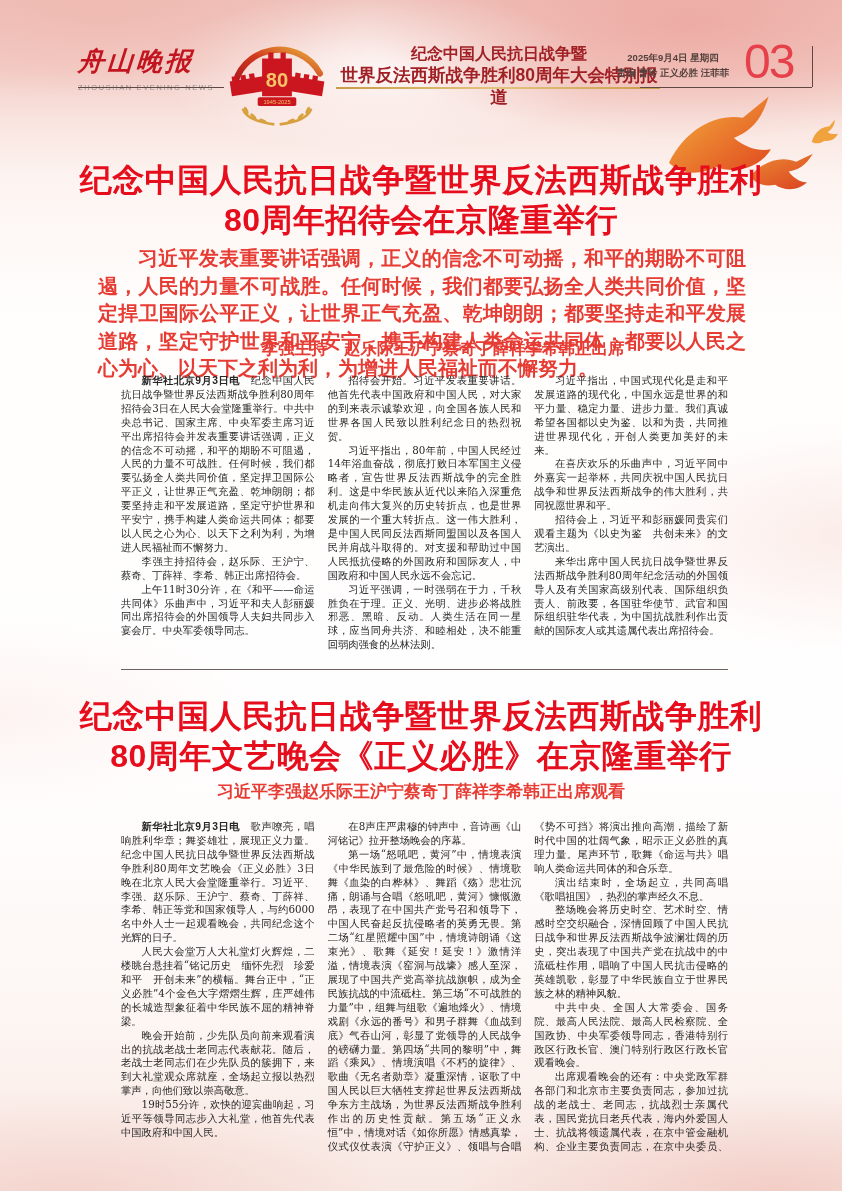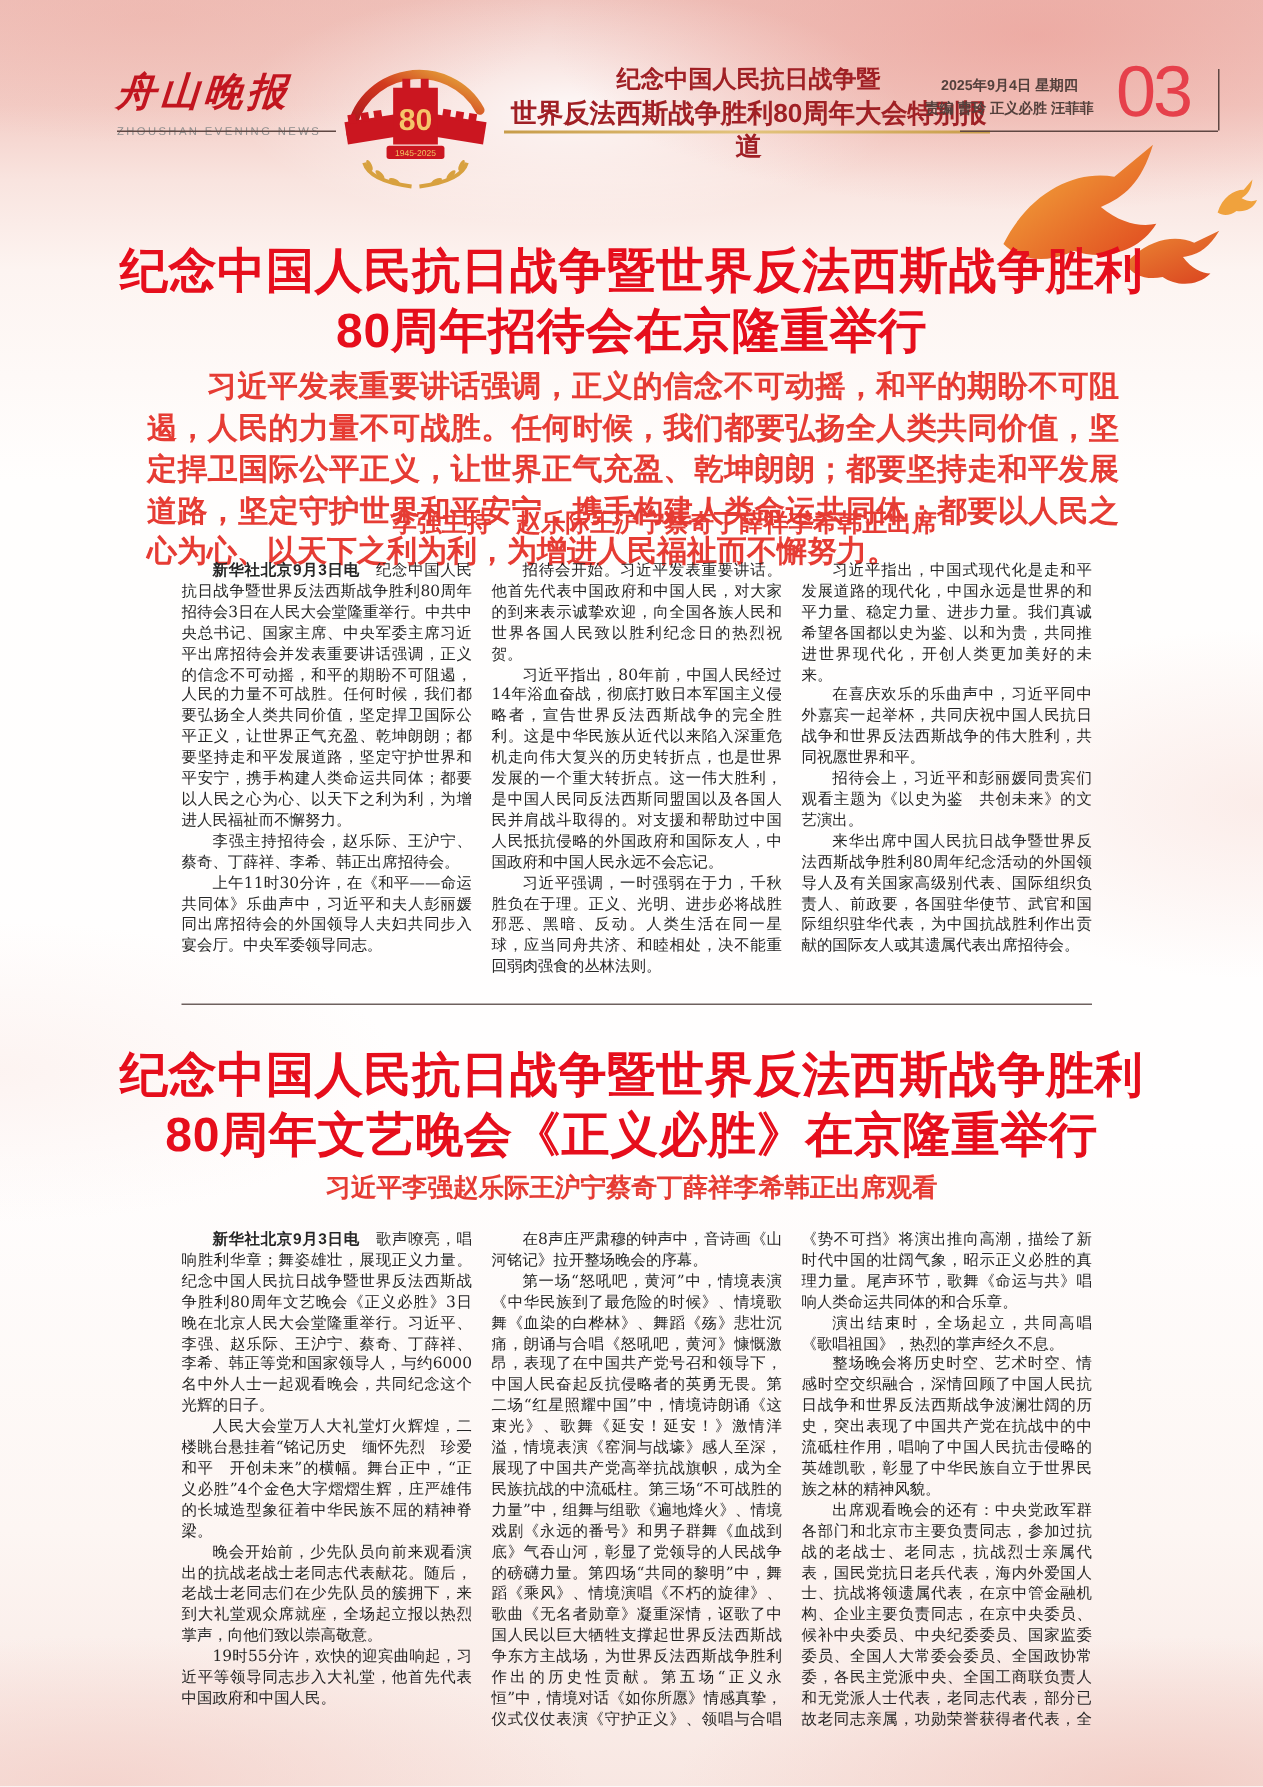--- a/index.html
+++ b/index.html
@@ -155,17 +155,18 @@
     <p class="abs byline" style="top:780px;font-size:17px;">习近平李强赵乐际王沪宁蔡奇丁薛祥李希韩正出席观看</p>
     <div class="abs body-cols" style="top:820px;height:336px;">
         <p><b class="dateline">新华社北京9月3日电　</b>歌声嘹亮，唱响胜利华章；舞姿雄壮，展现正义力量。纪念中国人民抗日战争暨世界反法西斯战争胜利80周年文艺晚会《正义必胜》3日晚在北京人民大会堂隆重举行。习近平、李强、赵乐际、王沪宁、蔡奇、丁薛祥、李希、韩正等党和国家领导人，与约6000名中外人士一起观看晚会，共同纪念这个光辉的日子。</p>
         <p>人民大会堂万人大礼堂灯火辉煌，二楼眺台悬挂着“铭记历史　缅怀先烈　珍爱和平　开创未来”的横幅。舞台正中，“正义必胜”4个金色大字熠熠生辉，庄严雄伟的长城造型象征着中华民族不屈的精神脊梁。</p>
         <p>晚会开始前，少先队员向前来观看演出的抗战老战士老同志代表献花。随后，老战士老同志们在少先队员的簇拥下，来到大礼堂观众席就座，全场起立报以热烈掌声，向他们致以崇高敬意。</p>
         <p>19时55分许，欢快的迎宾曲响起，习近平等领导同志步入大礼堂，他首先代表中国政府和中国人民。</p>
         <p>在8声庄严肃穆的钟声中，音诗画《山河铭记》拉开整场晚会的序幕。</p>
         <p>第一场“怒吼吧，黄河”中，情境表演《中华民族到了最危险的时候》、情境歌舞《血染的白桦林》、舞蹈《殇》悲壮沉痛，朗诵与合唱《怒吼吧，黄河》慷慨激昂，表现了在中国共产党号召和领导下，中国人民奋起反抗侵略者的英勇无畏。第二场“红星照耀中国”中，情境诗朗诵《这束光》、歌舞《延安！延安！》激情洋溢，情境表演《窑洞与战壕》感人至深，展现了中国共产党高举抗战旗帜，成为全民族抗战的中流砥柱。第三场“不可战胜的力量”中，组舞与组歌《遍地烽火》、情境戏剧《永远的番号》和男子群舞《血战到底》气吞山河，彰显了党领导的人民战争的磅礴力量。第四场“共同的黎明”中，舞蹈《乘风》、情境演唱《不朽的旋律》、歌曲《无名者勋章》凝重深情，讴歌了中国人民以巨大牺牲支撑起世界反法西斯战争东方主战场，为世界反法西斯战争胜利作出的历史性贡献。第五场“正义永恒”中，情境对话《如你所愿》情感真挚，仪式仪仗表演《守护正义》、领唱与合唱《势不可挡》将演出推向高潮，描绘了新时代中国的壮阔气象，昭示正义必胜的真理力量。尾声环节，歌舞《命运与共》唱响人类命运共同体的和合乐章。</p>
         <p>演出结束时，全场起立，共同高唱《歌唱祖国》，热烈的掌声经久不息。</p>
         <p>整场晚会将历史时空、艺术时空、情感时空交织融合，深情回顾了中国人民抗日战争和世界反法西斯战争波澜壮阔的历史，突出表现了中国共产党在抗战中的中流砥柱作用，唱响了中国人民抗击侵略的英雄凯歌，彰显了中华民族自立于世界民族之林的精神风貌。</p>
+        <p>中共中央、全国人大常委会、国务院、最高人民法院、最高人民检察院、全国政协、中央军委领导同志，香港特别行政区行政长官、澳门特别行政区行政长官观看晚会。</p>
         <p>出席观看晚会的还有：中央党政军群各部门和北京市主要负责同志，参加过抗战的老战士、老同志，抗战烈士亲属代表，国民党抗日老兵代表，海内外爱国人士、抗战将领遗属代表，在京中管金融机构、企业主要负责同志，在京中央委员、候补中央委员、中央纪委委员、国家监委委员、全国人大常委会委员、全国政协常委，各民主党派中央、全国工商联负责人和无党派人士代表，老同志代表，部分已故老同志亲属，功勋荣誉获得者代表，全国先进模范人物代表，港澳台同胞、海外侨胞代表，首都各界群众代表、驻京部队官兵代表，以及各国驻华使节、武官和国际组织驻华代表，为中国抗战胜利作出贡献的国际友人或其遗属代表等。</p>
       </div>
   </section>
 
 </div>
 
 </body></html>

